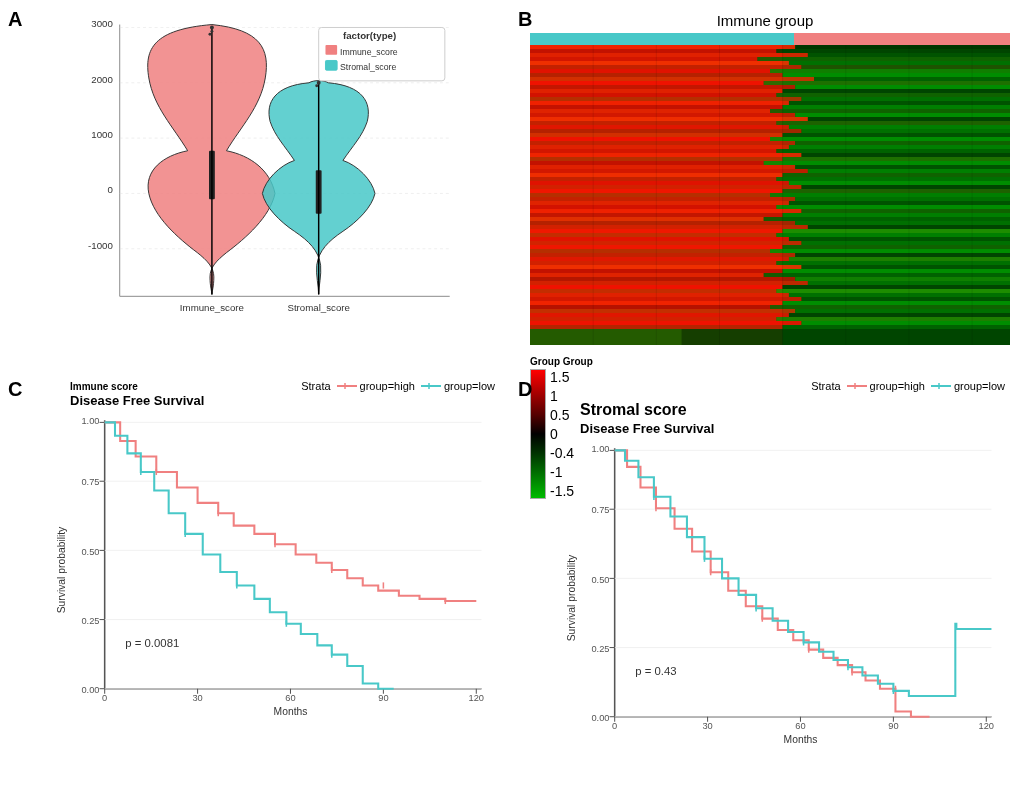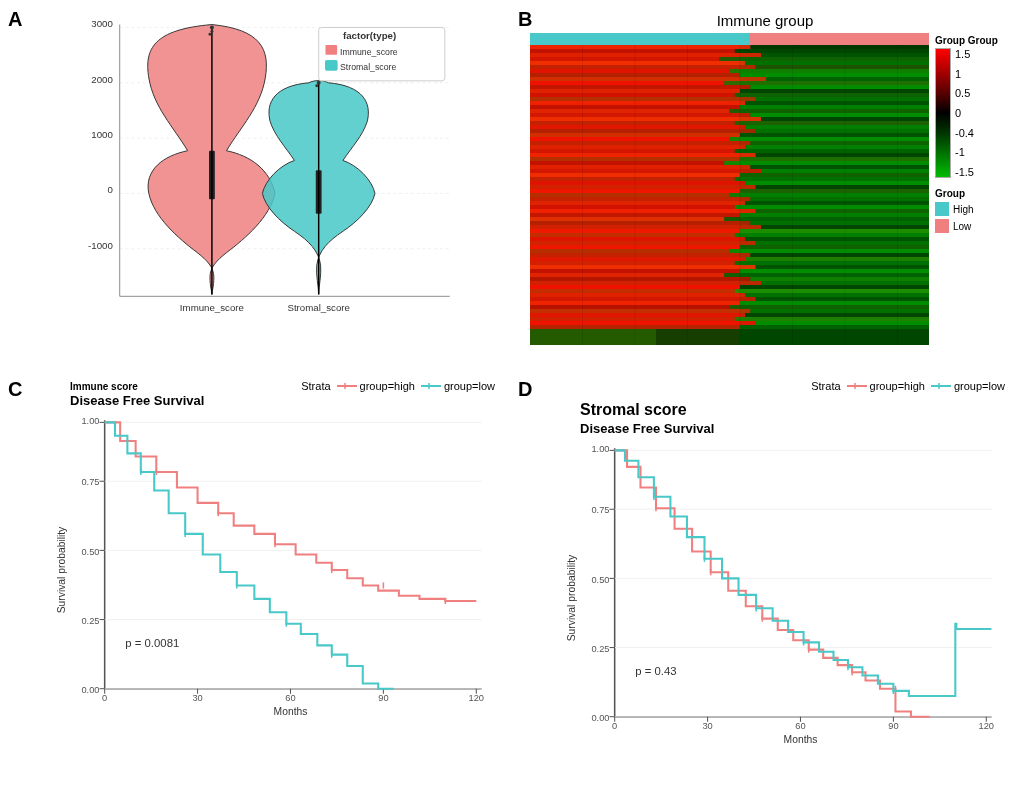--- a/index.html
+++ b/index.html
@@ -131,21 +131,21 @@
       <rect x="267" y="36" width="12" height="10" fill="#F08080" rx="1"></rect>
       <text x="282" y="46" font-size="9" fill="#333">Immune_score</text>
       <rect x="267" y="52" width="12" height="10" fill="#48C8C8" stroke="#48C8C8" stroke-width="1" rx="1"></rect>
       <text x="282" y="62" font-size="9" fill="#333">Stromal_score</text>
     </svg>
   </div>
 
   <div class="panel-b">
     <span class="panel-label" style="position:absolute;top:8px;left:8px;font-size:20px;font-weight:bold;">B</span>
     <div style="text-align:center; font-size:15px; margin-bottom:4px; margin-top:2px;">Immune group</div>
-    <div style="display:flex; gap:6px; height:320px; padding-left:10px;">
+    <div style="display:flex; gap:6px; height:320px; padding-left:10px;flex-direction:column;">
 
       <div style="position:relative; flex:1;">
         
         <div style="display:flex; height:12px; width:100%; margin-bottom:0;">
           <div style="flex:0.55; background:#48C8C8;"></div>
           <div style="flex:0.45; background:#F08080;"></div>
         </div>
         
         <svg width="100%" height="300" viewBox="0 0 380 300" preserveAspectRatio="none">
           <defs>
@@ -322,42 +322,31 @@
           <line x1="350" y1="0" x2="350" y2="300" stroke="#000" stroke-width="0.3" opacity="0.3"></line>
         </svg>
       </div>
 
       <div style="display:flex; flex-direction:column; padding-top:2px; min-width:75px;">
 
         <div style="font-size:10px; font-weight:bold; margin-bottom:2px;">Group  Group</div>
 
         <div style="display:flex; gap:4px; align-items:flex-start;">
           <div style="width:16px; height:130px; background: linear-gradient(to bottom, #ff0000 0%, #550000 35%, #000000 50%, #003300 65%, #00bb00 100%); border:1px solid #aaa;"></div>
-          <div style="display:flex; flex-direction:column; justify-content:space-between; height:130px; font-size:11px;">
+          <div style="display:flex; flex-direction:column; justify-content:space-between; height:130px; font-size:14px;">
             <span>1.5</span>
             <span>1</span>
             <span>0.5</span>
             <span>0</span>
             <span>-0.4</span>
             <span>-1</span>
             <span>-1.5</span>
           </div>
         </div>
 
-        <div style="margin-top:10px;">
-          <div style="font-size:10px; font-weight:bold; margin-bottom:3px;">Group</div>
-          <div style="display:flex; align-items:center; gap:4px; margin-bottom:3px;">
-            <div style="width:14px;height:14px;background:#48C8C8;"></div>
-            <span style="font-size:10px;">High</span>
-          </div>
-          <div style="display:flex; align-items:center; gap:4px;">
-            <div style="width:14px;height:14px;background:#F08080;"></div>
-            <span style="font-size:10px;">Low</span>
-          </div>
-        </div>
       </div>
     </div>
   </div>
 
   <div class="panel-c">
     <span class="panel-label" style="position:absolute;top:8px;left:8px;font-size:20px;font-weight:bold;">C</span>
     <div style="display:flex; justify-content:space-between; align-items:flex-start; margin-left:20px;">
       <div>
         <div style="font-size:10px; font-weight:bold; line-height:1.3;">Immune score</div>
         <div style="font-size:13px; font-weight:bold; line-height:1.3;">Disease Free Survival</div>

